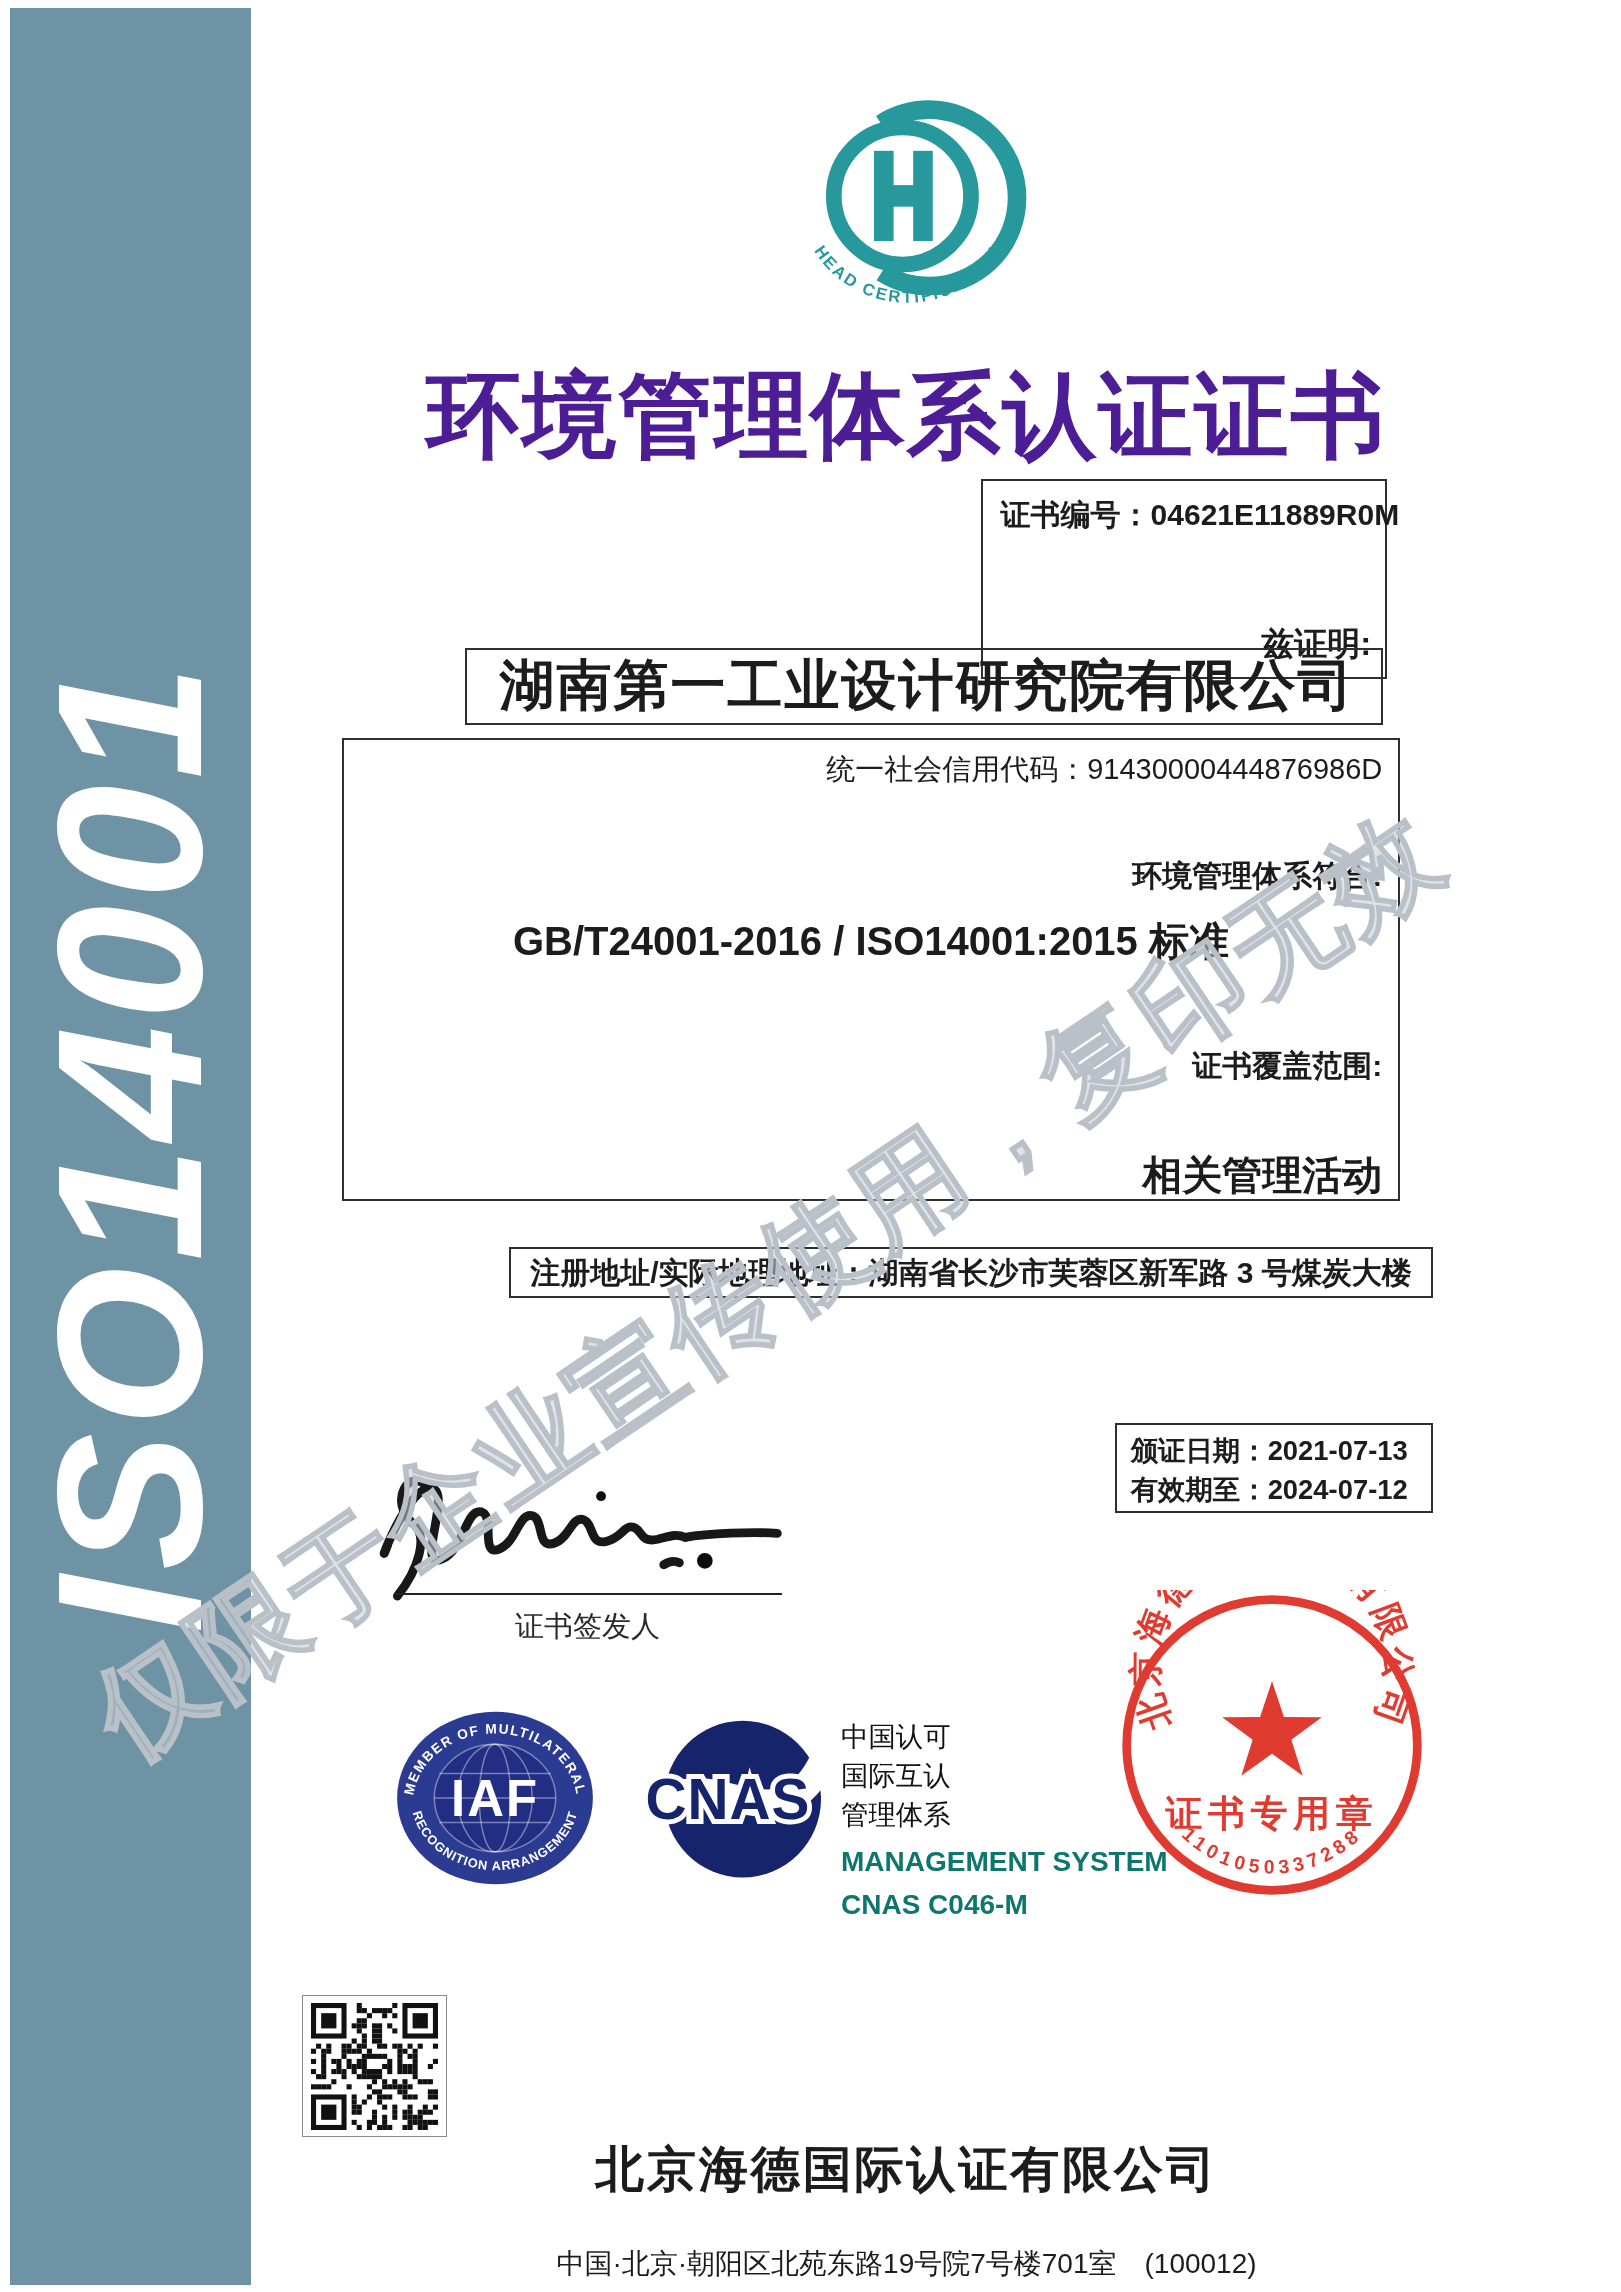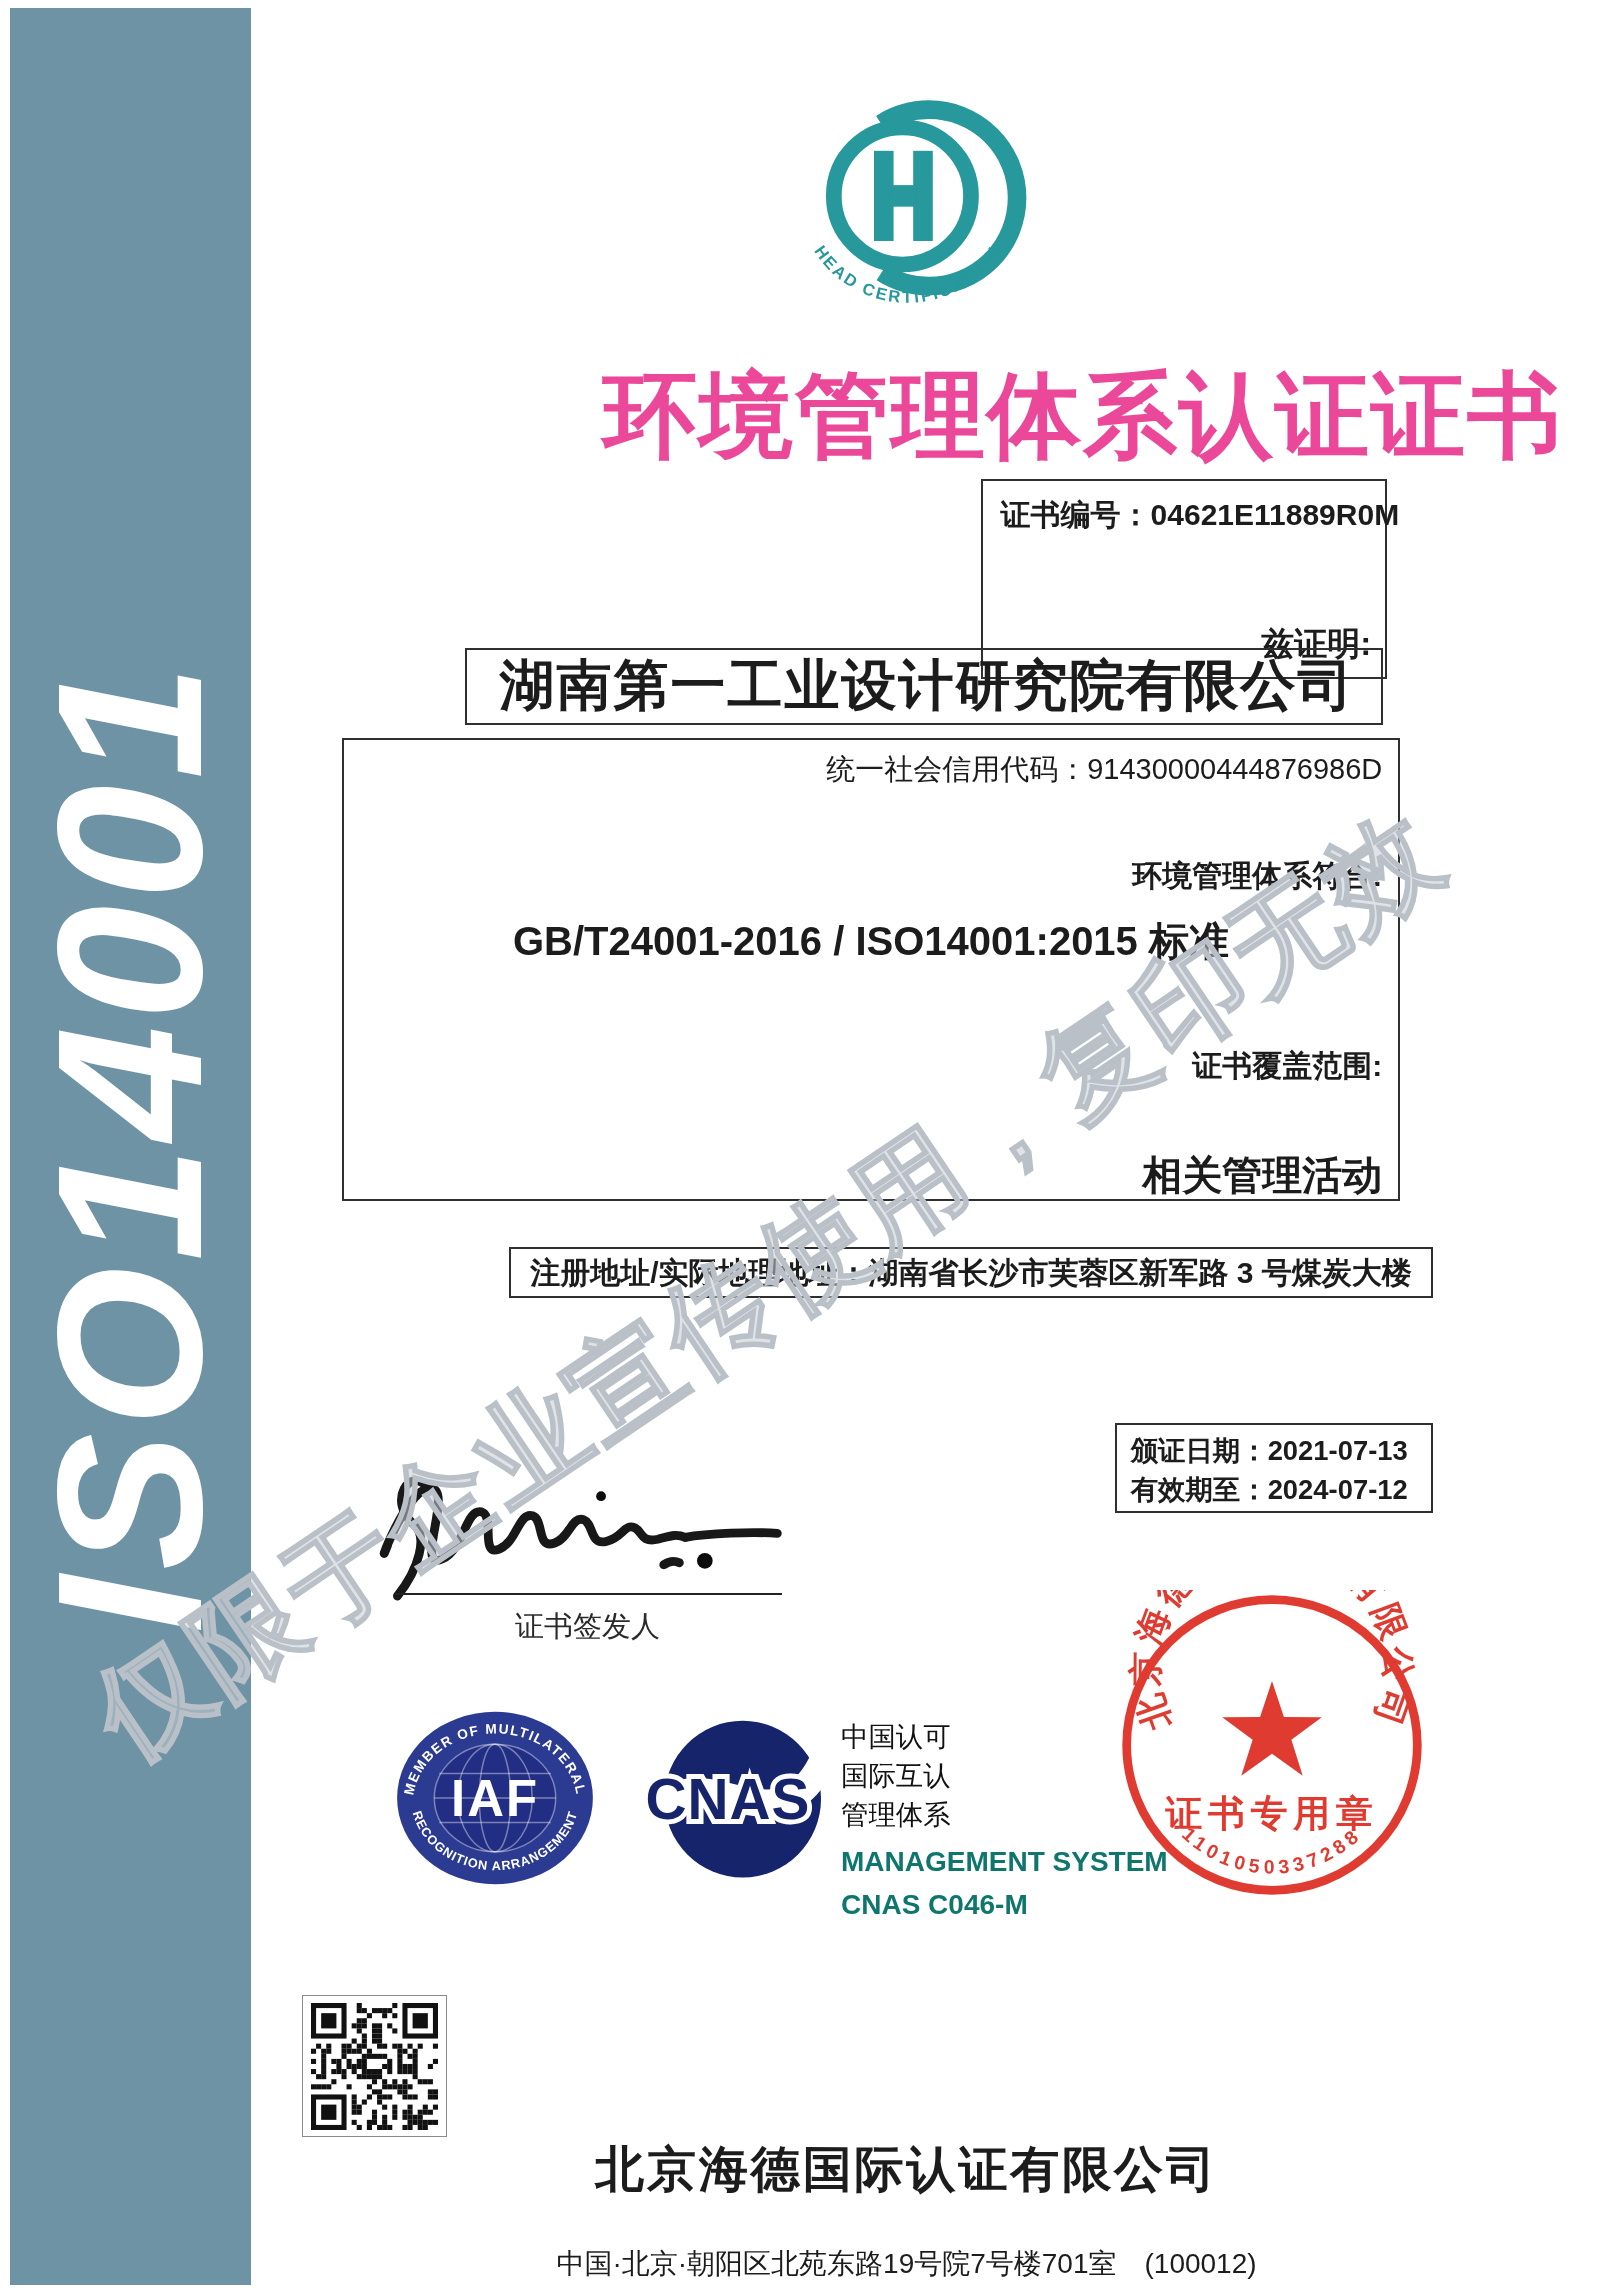--- a/index.html
+++ b/index.html
@@ -16,21 +16,21 @@
   }
 
   .content{position:absolute;inset:0;z-index:2;}
 
   
   .logo-svg{position:absolute;left:775px;top:88px;width:294px;height:255px;}
 
   
   .main-title{
     position:absolute;left:250px;top:353px;width:1313px;
-    text-align:right;font-size:94px;font-weight:900;color:#ec4899;
+    text-align:center;font-size:94px;font-weight:900;color:#4c1d95;
     letter-spacing:2px;white-space:nowrap;
   }
 
   
   .box{position:absolute;border:2px solid #2f2f2f;background:transparent;box-sizing:border-box;}
 
   .certno-box{left:981px;top:479px;width:406px;height:200px;}
   .certno-line{position:absolute;left:17.6px;top:13.7px;font-size:30px;font-weight:700;white-space:nowrap;}
   .certify-line{position:absolute;right:13.7px;bottom:9.8px;font-size:33px;font-weight:700;}
 

